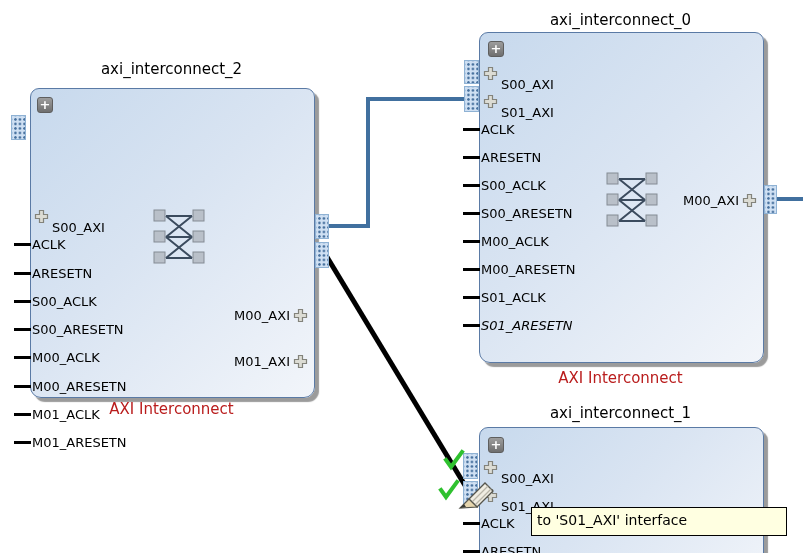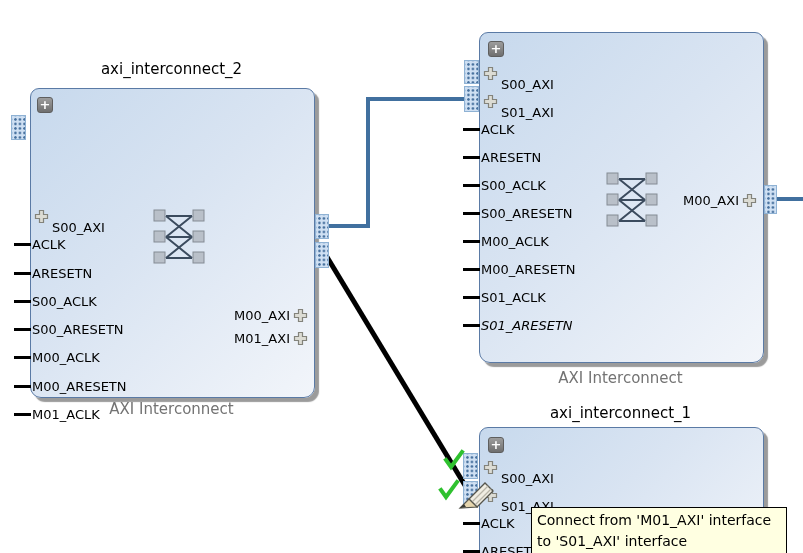--- a/index.html
+++ b/index.html
@@ -14,21 +14,21 @@
     background:linear-gradient(135deg,#c7d9ed 0%,#d9e4f2 45%,#f2f5fa 100%);
     border:1.5px solid #5a7aa5;
     border-radius:9px 9px 11px 11px;
     box-shadow:4px 4px 1px rgba(138,138,138,0.85);
   }
   .block-title{
     position:absolute; text-align:center; font-size:15px; color:#000;
     white-space:nowrap;
   }
   .type-label{
-    position:absolute; text-align:center; font-size:15px; color:#737373;
+    position:absolute; text-align:center; font-size:15px; color:#b91c1c;
     white-space:nowrap;
   }
   .expand-btn{
     position:absolute; width:16px; height:16px; border-radius:3px;
     background:linear-gradient(#9d9d9d,#6f6f6f);
     border:1px solid #5e5e5e; color:#fff; font-size:13px; font-weight:bold;
     line-height:14px; text-align:center; box-sizing:border-box;
   }
   .pin-row{
     position:absolute; height:20px; display:flex; align-items:center;
@@ -93,48 +93,53 @@
         <span class="label">M00_ACLK</span>
       </div>
     <div class="pin-row" style="left:-17px; top:287px;">
         <span class="stub"></span>
         <span class="label">M00_ARESETN</span>
       </div>
     <div class="pin-row" style="left:-17px; top:315px;">
         <span class="stub"></span>
         <span class="label">M01_ACLK</span>
       </div>
+    <div class="pin-row" style="left:-17px; top:343px;">
+        <span class="stub"></span>
+        <span class="label">M01_ARESETN</span>
+      </div>
 
     <div class="pin-row out-row" style="right:6px; top:216px;">
       <span class="label">M00_AXI</span>
       <svg class="iface-plus" width="15" height="15" viewBox="0 0 15 15">
           <path d="M5.5 1.5 h4 v4 h4 v4 h-4 v4 h-4 v-4 h-4 v-4 h4 z" fill="#dcdcd4" stroke="#83837b" stroke-width="1.2"></path>
         </svg>
     </div>
-    <div class="pin-row out-row" style="right:6px; top:239px;">
+    <div class="pin-row out-row" style="right:6px; top:262px;">
       <span class="label">M01_AXI</span>
       <svg class="iface-plus" width="15" height="15" viewBox="0 0 15 15">
           <path d="M5.5 1.5 h4 v4 h4 v4 h-4 v4 h-4 v-4 h-4 v-4 h4 z" fill="#dcdcd4" stroke="#83837b" stroke-width="1.2"></path>
         </svg>
     </div>
 
     <svg class="xbar-icon" style="left:122px; top:120px;" width="52" height="56" viewBox="0 0 52 56">
       <g fill="#b9c0c9" stroke="#848b94">
         <rect x="1" y="1" width="11" height="11"></rect>
           <rect x="40" y="1" width="11" height="11"></rect>
         <rect x="1" y="22" width="11" height="11"></rect>
           <rect x="40" y="22" width="11" height="11"></rect>
         <rect x="1" y="43" width="11" height="11"></rect>
           <rect x="40" y="43" width="11" height="11"></rect>
       </g>
       <path d="M13 7 H39 M13 7 L39 28 M39 7 L13 28 M13 28 H39 M13 28 L39 49 M39 28 L13 49 M13 49 H39" stroke="#3b4b5e" stroke-width="2" fill="none"></path>
     </svg>
   </div>
   <div class="type-label" style="left:30px; top:400px; width:283px;">AXI Interconnect</div>
 
+  <div class="block-title" style="left:479px; top:11px; width:283px;">axi_interconnect_0</div>
   <div class="block" style="left:479px; top:32px; width:283px; height:329px;">
     <div class="expand-btn" style="left:8px; top:8px;">+</div>
 
     <div class="pin-row iface-row" style="left:3px; top:30px;">
       <svg class="iface-plus" width="15" height="15" viewBox="0 0 15 15">
           <path d="M5.5 1.5 h4 v4 h4 v4 h-4 v4 h-4 v-4 h-4 v-4 h4 z" fill="#dcdcd4" stroke="#83837b" stroke-width="1.2"></path>
         </svg>
       <span class="label">S00_AXI</span>
     </div>
     <div class="pin-row iface-row" style="left:3px; top:58px;">
@@ -246,17 +251,16 @@
     <g>
       <polygon points="469,499 485,483 493,491 477,507" fill="#f0ede2" stroke="#55554d" stroke-width="1.3"></polygon>
       <line x1="472" y1="502" x2="488" y2="486" stroke="#b8b5a8" stroke-width="1.2"></line>
       <line x1="475" y1="505" x2="491" y2="489" stroke="#b8b5a8" stroke-width="1.2"></line>
       <polygon points="469,499 460,508 477,507" fill="#e6d6ae" stroke="#55554d" stroke-width="1.2"></polygon>
       <polygon points="460,508 464,504 466,507" fill="#3a3a34"></polygon>
     </g>
   </svg>
 
   <div class="tooltip">
-    <div>Connect from 'M01_AXI' interface</div>
     <div>to 'S01_AXI' interface</div>
   </div>
 
 </div>
 
 </body></html>

